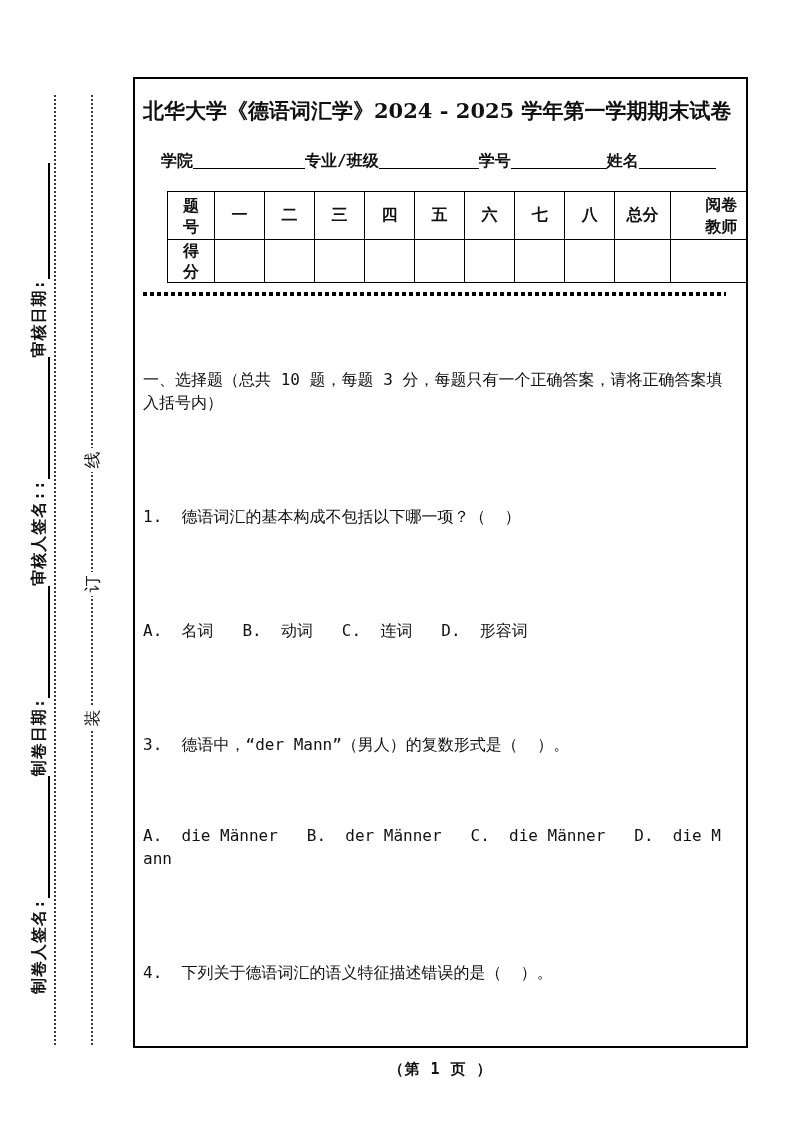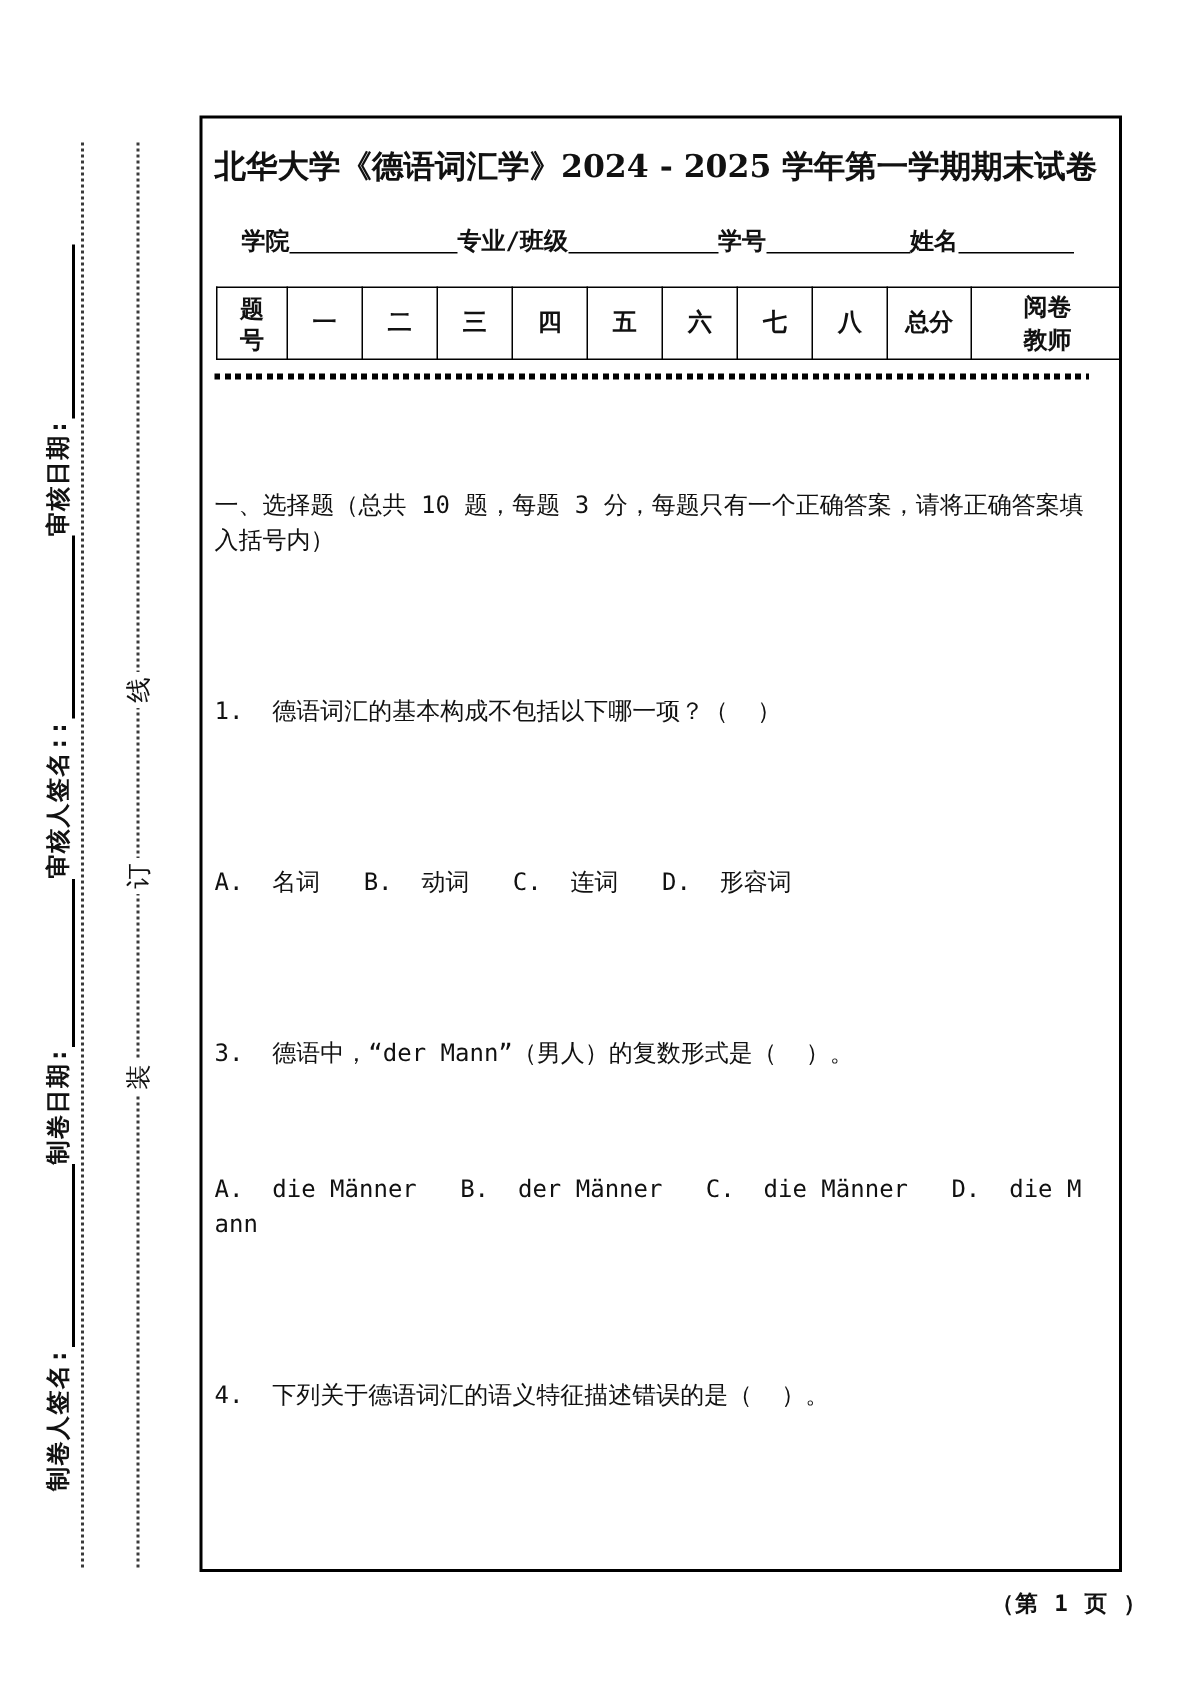--- a/index.html
+++ b/index.html
@@ -53,21 +53,21 @@
     margin:26px 10px 0 18px;
     font-size:16px; font-weight:600;
   }
   .info-line .ilabel { line-height:20px; white-space:nowrap; }
   .info-line .iblank {
     height:18px; border-bottom:1.5px solid #000; flex-shrink:0;
   }
   .iblank.b1 { width:112px; } .iblank.b2 { width:100px; }
   .iblank.b3 { width:96px; }  .iblank.b4 { flex:1; }
   table.score {
-    border-collapse:collapse; margin:20px 0 0 1px;
+    border-collapse:collapse; margin:20px 0 0 24px;
     table-layout:fixed; width:606px;
   }
   table.score td {
     border:1.6px solid #000; text-align:center; vertical-align:middle;
     font-size:16px; font-weight:600; padding:0;
   }
   table.score tr.r1 td { height:48px; }
   table.score tr.r2 td { height:42px; }
   td.c-corner { width:44px; }
   td.c-num    { width:47px; }
@@ -78,22 +78,22 @@
   .dotted-sep {
     height:4px; margin-top:9px; width:100%;
     background:repeating-linear-gradient(90deg,#000 0 4px,transparent 4px 7px);
   }
   .questions {
     margin-top:14px; font-size:16px; line-height:23px;
     white-space:pre-wrap; word-break:break-all;
   }
   .questions p { margin:12px 0 10px 0; }
   .page-footer {
-    position:absolute; left:150px; top:1060px; width:615px;
-    text-align:right; font-size:15px; font-weight:600; letter-spacing:1px;
+    position:absolute; left:133px; top:1060px; width:615px;
+    text-align:center; font-size:15px; font-weight:600; letter-spacing:1px;
   }
 </style>
 </head>
 <body>
 
 <div class="margin-strip">
   <span class="mlabel">制卷人签名:</span>
   <span class="mblank" style="width:122px"></span>
   <span class="mlabel">制卷日期:</span>
   <span class="mblank" style="width:112px"></span>
@@ -132,20 +132,33 @@
       <td class="c-num">二</td>
       <td class="c-num">三</td>
       <td class="c-num">四</td>
       <td class="c-num">五</td>
       <td class="c-num">六</td>
       <td class="c-num">七</td>
       <td class="c-num">八</td>
       <td class="c-total">总分</td>
       <td class="c-grader"><span class="stack4">阅卷教师</span></td>
     </tr>
+    <tr class="r2">
+      <td class="c-corner"><span class="stack2">得分</span></td>
+      <td class="c-num"></td>
+      <td class="c-num"></td>
+      <td class="c-num"></td>
+      <td class="c-num"></td>
+      <td class="c-num"></td>
+      <td class="c-num"></td>
+      <td class="c-num"></td>
+      <td class="c-num"></td>
+      <td class="c-total"></td>
+      <td class="c-grader"></td>
+    </tr>
   </tbody>
     </table>
 
   <div class="dotted-sep"></div>
 
   <div class="questions">
     <p>一、选择题（总共 10 题，每题 3 分，每题只有一个正确答案，请将正确答案填入括号内）</p>
 
     <p>1.  德语词汇的基本构成不包括以下哪一项？（  ）</p>
 

